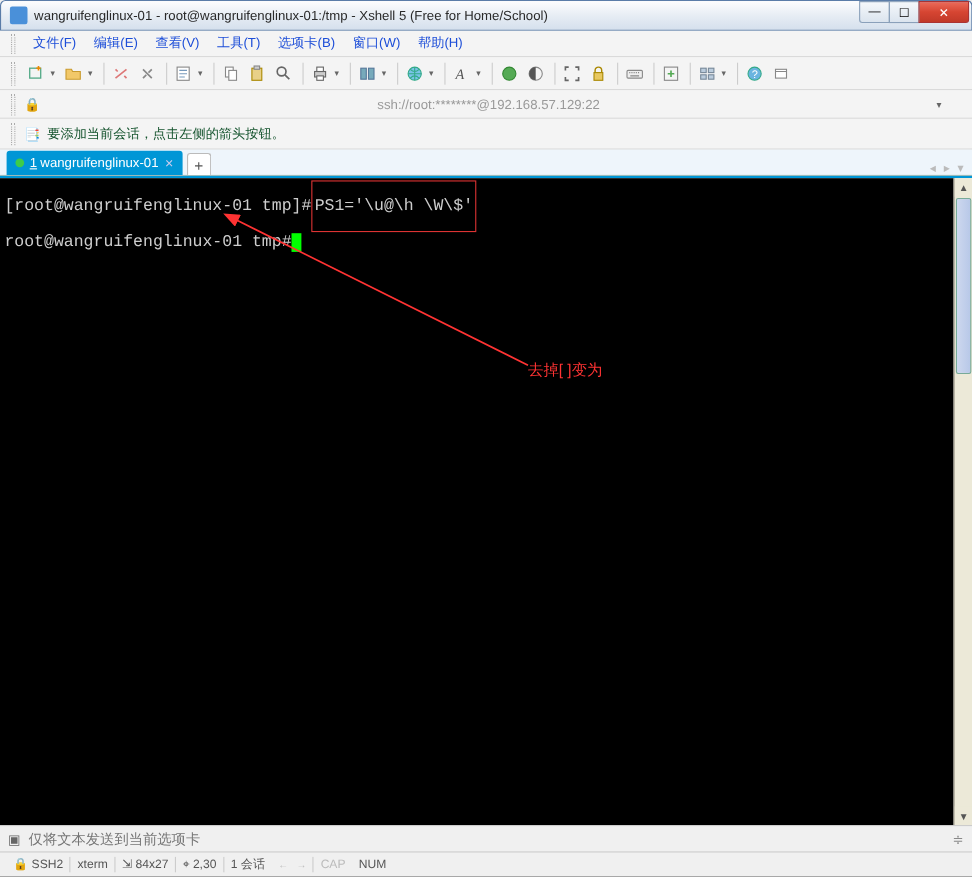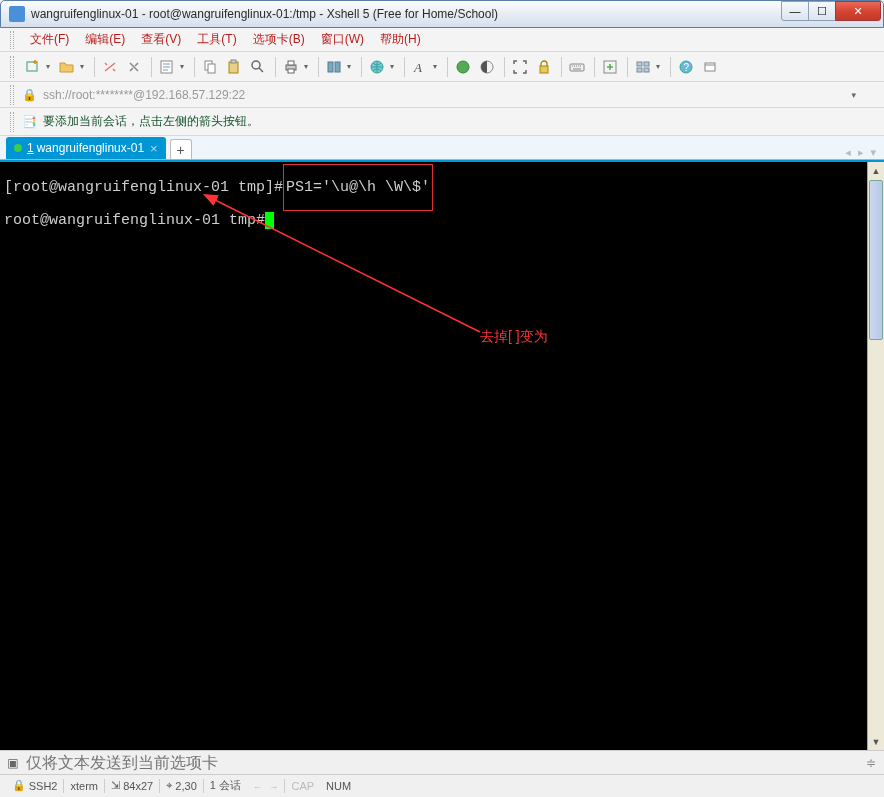--- a/index.html
+++ b/index.html
@@ -10,35 +10,35 @@
 .titlebar-icon { width: 16px; height: 16px; background: #4a90d9; border-radius: 2px; margin-right: 6px; }
 .titlebar-text { flex: 1; color: #2a2a2a; font-size: 12px; }
 .win-controls { display: flex; height: 20px; margin-right: 2px; margin-top: -6px; }
 .win-btn { width: 28px; height: 20px; display: flex; align-items: center; justify-content: center; border: 1px solid #8aa0ba; background: linear-gradient(to bottom, #f5f8fb, #dbe4ee); font-size: 11px; margin-left: -1px; cursor: pointer; }
 .win-btn.min { border-radius: 0 0 0 3px; }
 .win-btn.close { width: 46px; border-radius: 0 0 3px 0; background: linear-gradient(to bottom, #ea6a59, #d64532 50%, #c13929); color: white; border-color: #a33; }
 
 
 .menubar { height: 24px; background: #f4f4f4; display: flex; align-items: center; padding-left: 22px; border-bottom: 1px solid #d8d8d8; }
 .menubar-grip { width: 4px; height: 18px; border-left: 1px dotted #aaa; border-right: 1px dotted #aaa; margin-right: 8px; position: absolute; left: 10px; }
-.menu-item { padding: 3px 8px; color: #b91c1c; cursor: pointer; }
+.menu-item { padding: 3px 8px; color: #1d4ed8; cursor: pointer; }
 
 
 .toolbar { height: 30px; background: #f4f4f4; display: flex; align-items: center; padding-left: 22px; border-bottom: 1px solid #d8d8d8; position: relative; }
 .toolbar-grip { width: 4px; height: 22px; border-left: 1px dotted #aaa; border-right: 1px dotted #aaa; position: absolute; left: 10px; }
 .tb-btn { width: 22px; height: 22px; display: flex; align-items: center; justify-content: center; margin-right: 2px; cursor: pointer; border-radius: 2px; color: #555; }
 .tb-btn svg { width: 16px; height: 16px; }
 .tb-dd { width: 10px; font-size: 8px; color: #666; }
 .tb-sep { width: 1px; height: 20px; background: #ccc; margin: 0 4px; }
 
 
 .addrbar { height: 26px; background: #f4f4f4; display: flex; align-items: center; padding: 2px 22px; border-bottom: 1px solid #d8d8d8; position: relative; }
 .addrbar-grip { width: 4px; height: 20px; border-left: 1px dotted #aaa; border-right: 1px dotted #aaa; position: absolute; left: 10px; }
 .addr-icon { margin-right: 6px; color: #888; }
-.addr-text { flex: 1; color: #999; font-size: 12px; }
+.addr-text { flex: 1; color: #999; font-size: 12px; text-align: center; }
 .addr-dd { color: #666; font-size: 9px; padding: 0 6px; cursor: pointer; }
 
 
 .hintbar { height: 28px; background: #f4f4f4; display: flex; align-items: center; padding-left: 22px; border-bottom: 1px solid #d8d8d8; position: relative; }
 .hintbar-grip { width: 4px; height: 20px; border-left: 1px dotted #aaa; border-right: 1px dotted #aaa; position: absolute; left: 10px; }
 .hint-icon { margin-right: 6px; color: #888; }
 .hint-text { color: #14532d; font-size: 12px; }
 
 
 .tabsbar { height: 24px; background: #eef5fb; display: flex; align-items: flex-end; padding-left: 6px; border-bottom: 1px solid #9bb; position: relative; }
@@ -62,21 +62,21 @@
 .scroll-arrow.up { top: 0; }
 .scroll-arrow.down { bottom: 0; }
 
 
 .annotation-text { position: absolute; color: #ff3333; font-size: 14px; font-family: "Microsoft YaHei", sans-serif; }
 .annotation-svg { position: absolute; top: 0; left: 0; pointer-events: none; }
 
 
 .inputbar { height: 24px; background: #f0f0f0; display: flex; align-items: center; padding: 0 4px; border-top: 1px solid #ccc; }
 .input-icon { width: 18px; text-align: center; color: #666; }
-.input-field { flex: 1; height: 18px; font-size: 16px; color: #0369a1; padding-left: 4px; border: none; background: transparent; outline: none; font-family: Liberation Serif, serif; }
+.input-field { flex: 1; height: 18px; font-size: 13px; color: #0369a1; padding-left: 4px; border: none; background: transparent; outline: none; font-family: Liberation Serif, serif; }
 .input-toggle { width: 14px; color: #888; cursor: pointer; }
 
 
 .statusbar { height: 22px; background: #f0f0f0; border-top: 1px solid #ccc; display: flex; align-items: center; padding: 0 6px; font-size: 11px; color: #555; }
 .status-left { flex: 1; }
 .status-item { padding: 0 6px; display: flex; align-items: center; gap: 3px; }
 .status-sep { width: 1px; height: 14px; background: #ccc; }
 .status-arrows { color: #bbb; font-size: 9px; }
 </style>
 </head>

